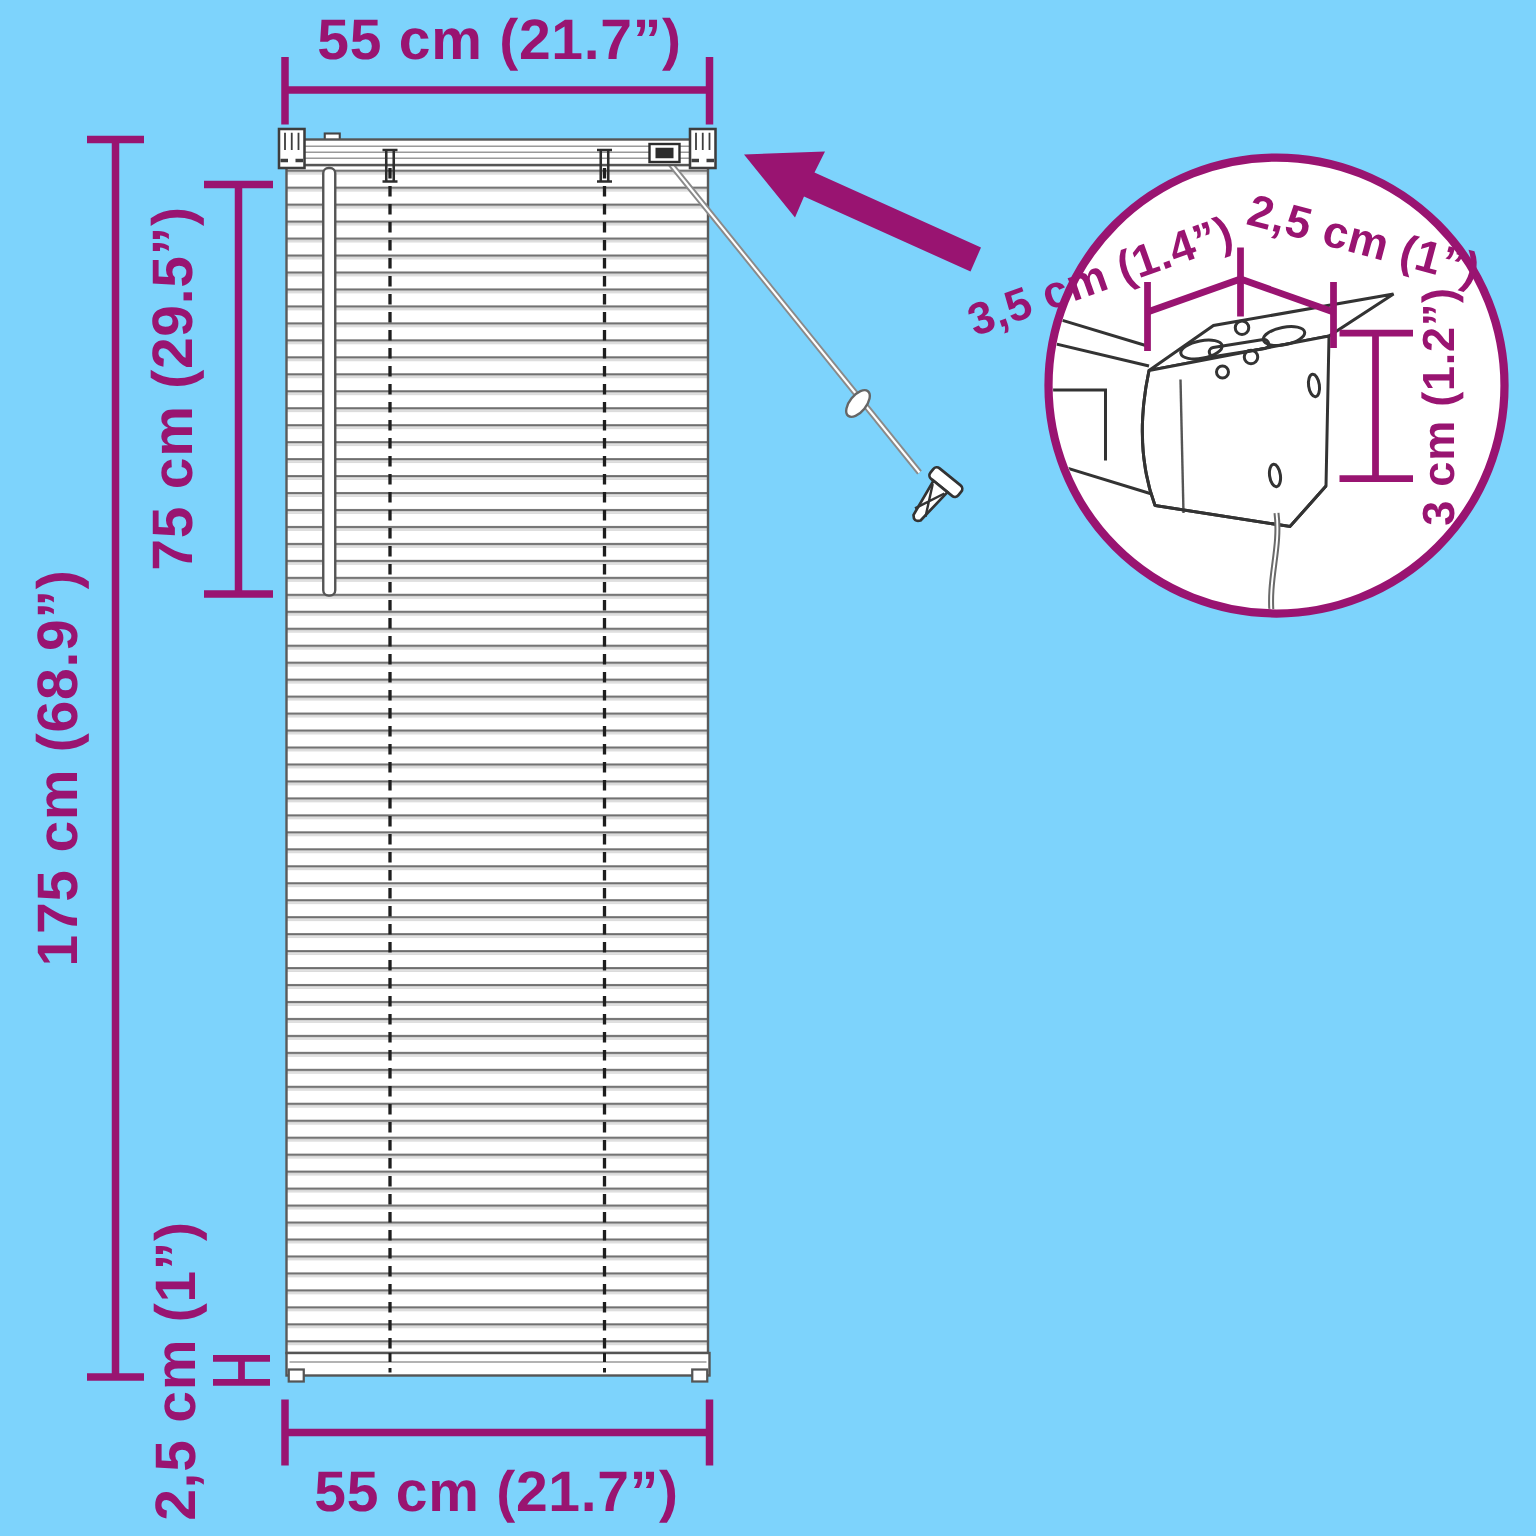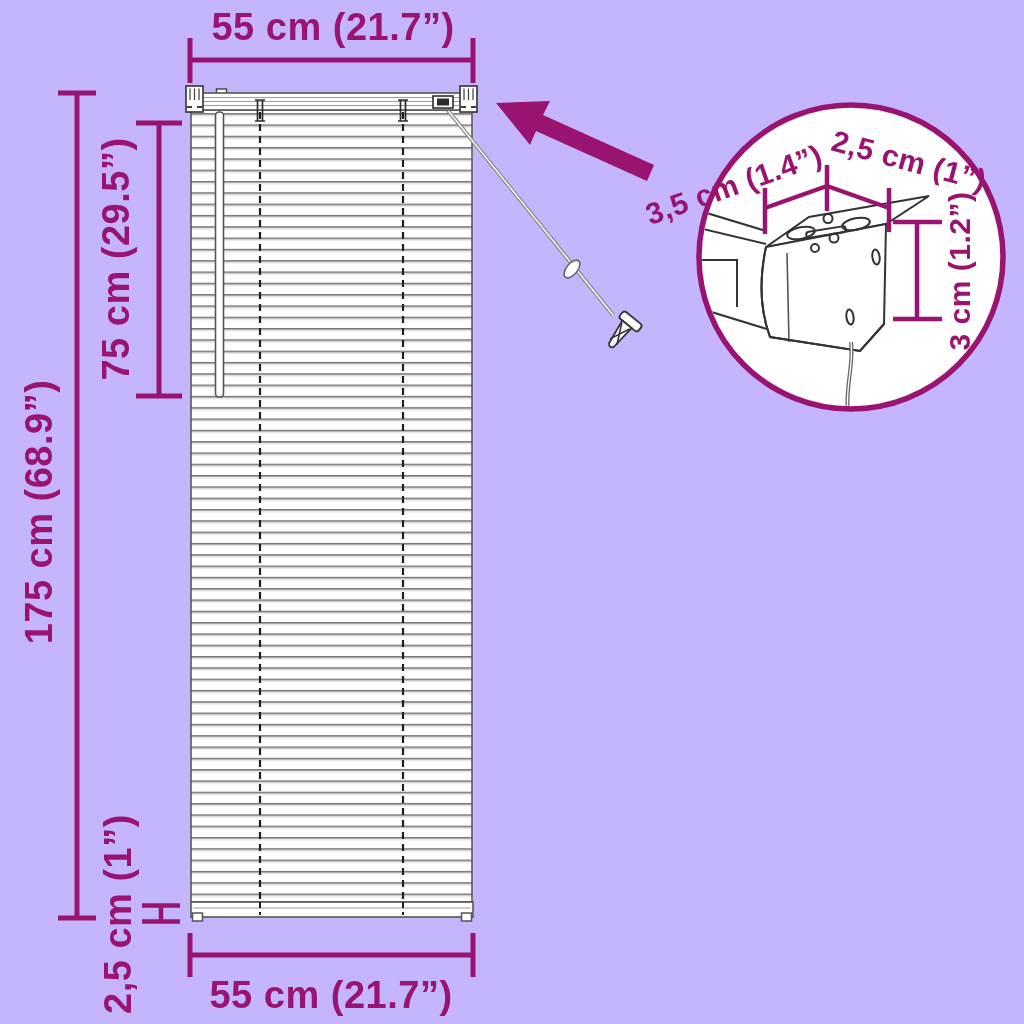--- a/index.html
+++ b/index.html
@@ -1,16 +1,16 @@
 <!DOCTYPE html>
 <html><head>
 <meta charset="utf-8">
 <style>
   html,body{margin:0;padding:0;background:#fff;}
-  #stage{position:relative;width:1024px;height:1024px;background:#c4b5fd;overflow:hidden;
+  #stage{position:relative;width:1024px;height:1024px;background:#7dd3fc;overflow:hidden;
          font-family:"Liberation Sans",sans-serif;}
   #art{position:absolute;left:0;top:0;}
   .lbl{position:absolute;color:#991471;font-weight:700;font-size:38px;line-height:1;
        white-space:nowrap;letter-spacing:.5px;transform:translate(-50%,-50%);}
   .lbl.small{font-size:30px;}
   .rot-ccw{transform:translate(-50%,-50%) rotate(-90deg);}
   .rot-35{transform:translate(-50%,-50%) rotate(-19.5deg);}
   .rot-25{transform:translate(-50%,-50%) rotate(15deg);}
 </style>
 </head>

